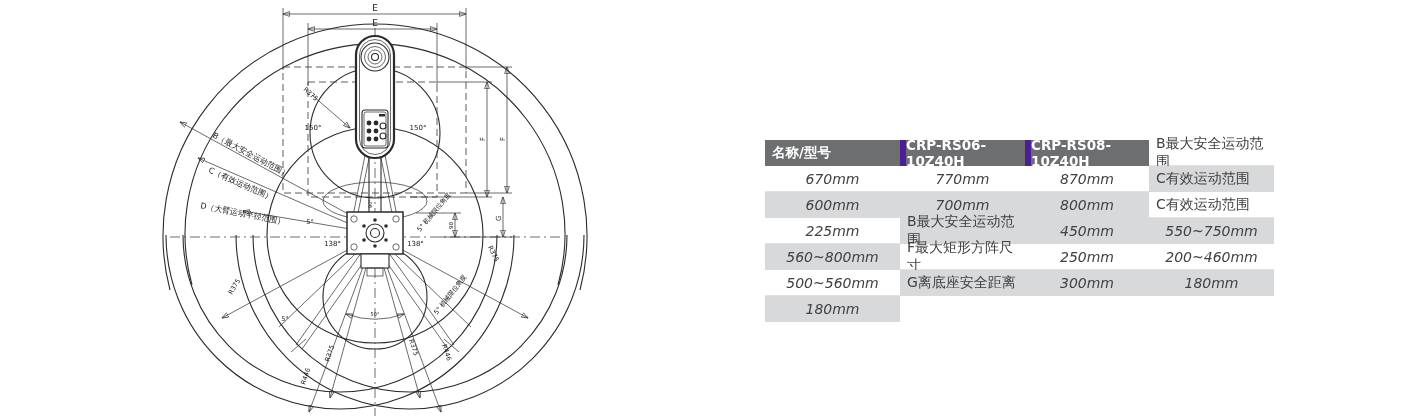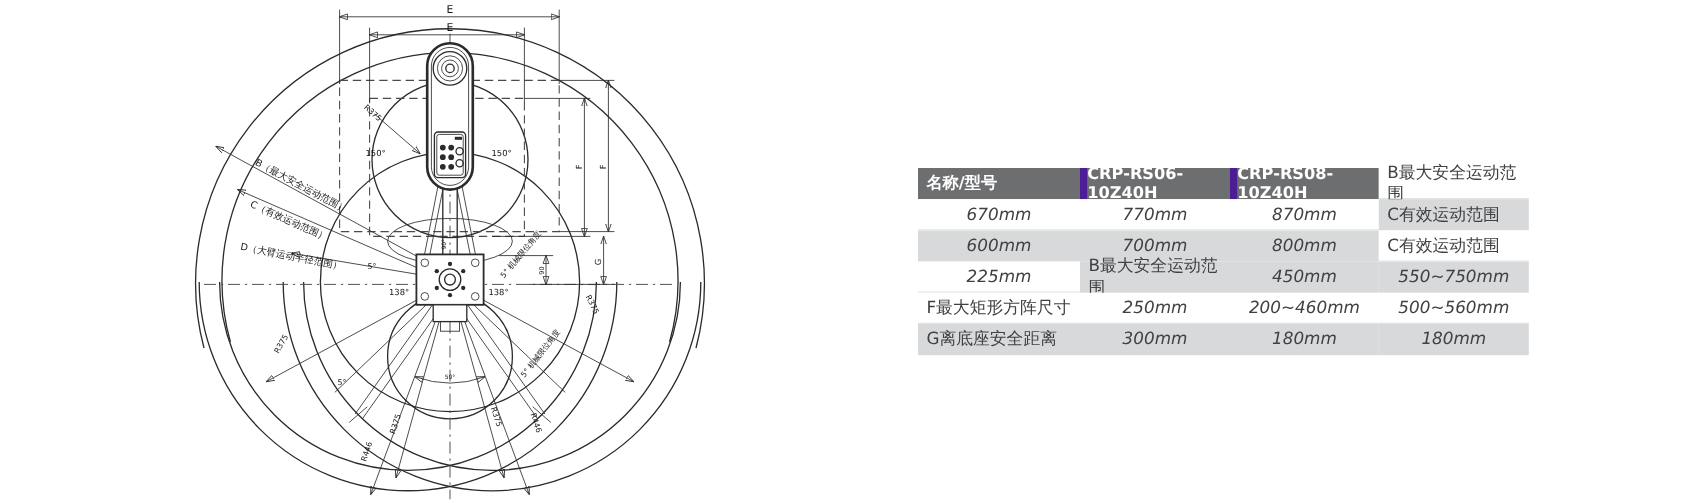--- a/index.html
+++ b/index.html
@@ -217,20 +217,21 @@
     <div class="cell alt rval">600mm</div>
     <div class="cell alt rval">700mm</div>
     <div class="cell alt rval">800mm</div>
 
     <div class="cell plain rname">C有效运动范围</div>
     <div class="cell plain rval">225mm</div>
 
     <div class="cell alt rname">B最大安全运动范围</div>
     <div class="cell alt rval">450mm</div>
     <div class="cell alt rval">550~750mm</div>
+    <div class="cell alt rval">560~800mm</div>
 
     <div class="cell plain rname">F最大矩形方阵尺寸</div>
     <div class="cell plain rval">250mm</div>
     <div class="cell plain rval">200~460mm</div>
     <div class="cell plain rval">500~560mm</div>
 
     <div class="cell alt rname">G离底座安全距离</div>
     <div class="cell alt rval">300mm</div>
     <div class="cell alt rval">180mm</div>
     <div class="cell alt rval">180mm</div>

